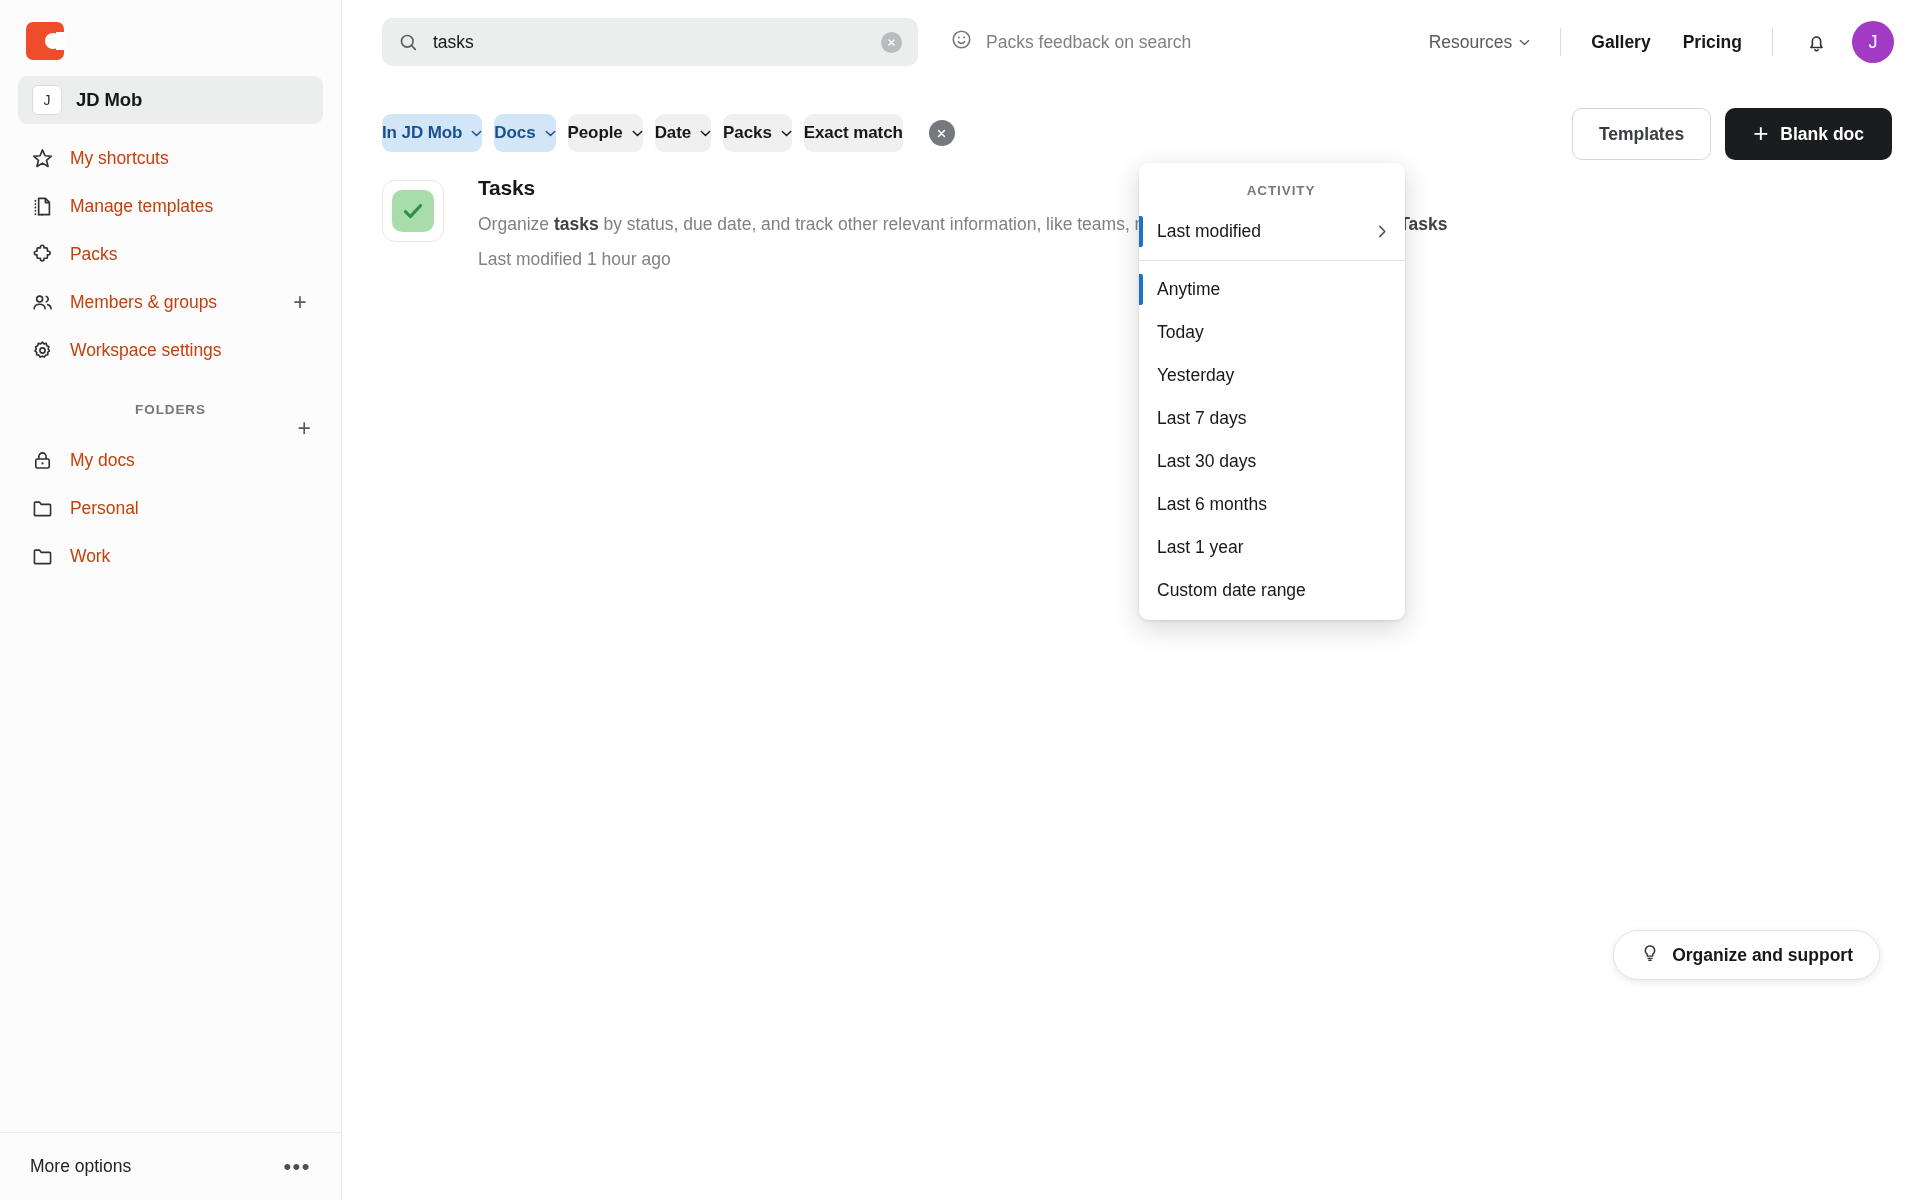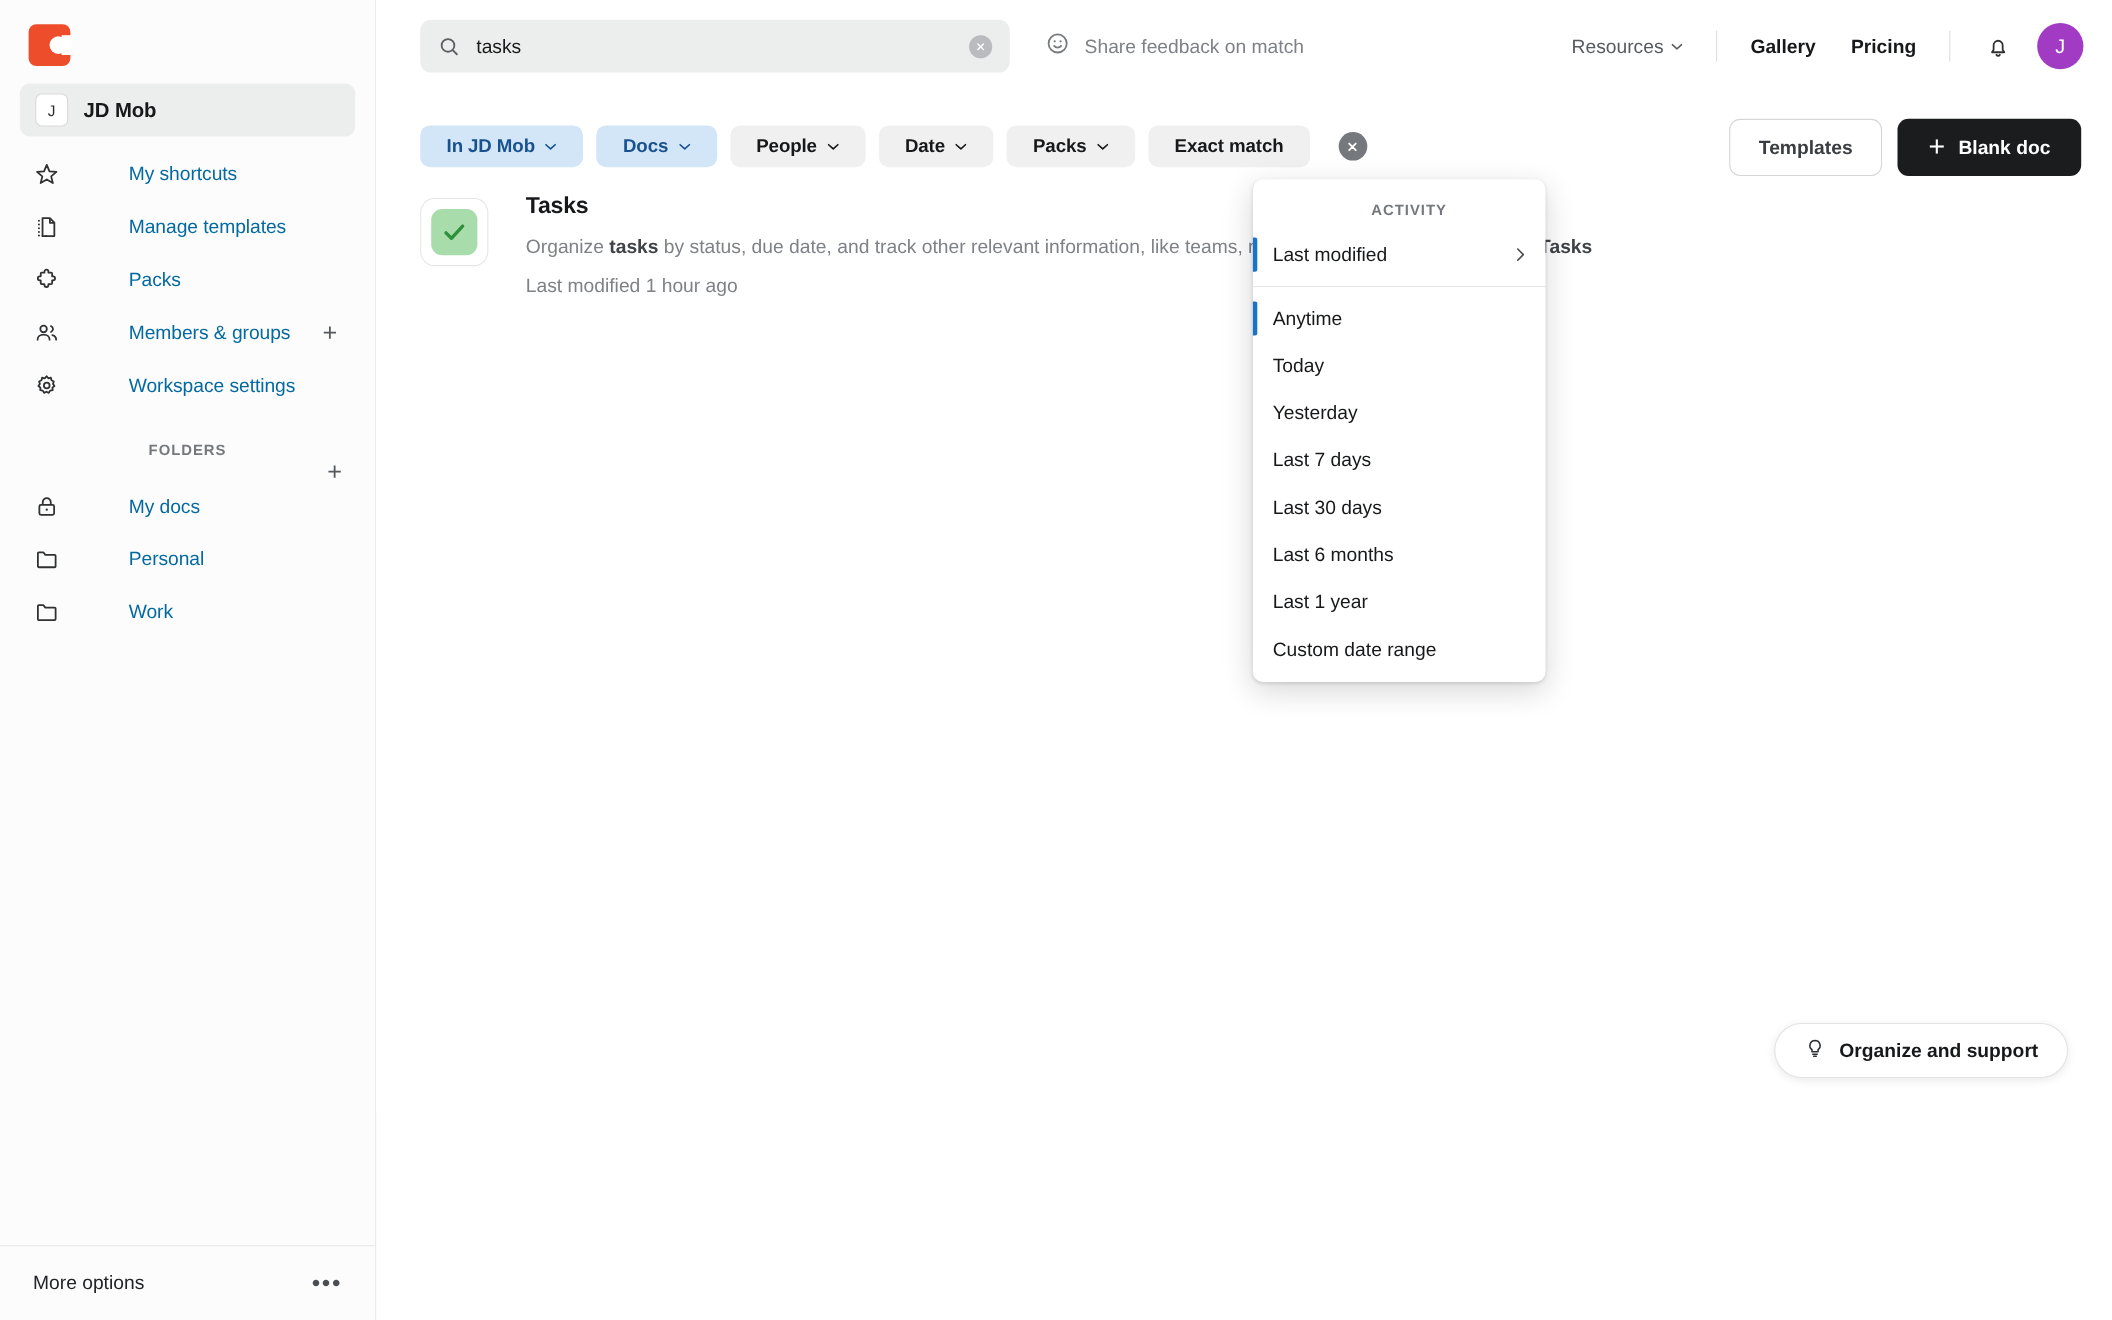--- a/index.html
+++ b/index.html
@@ -60,21 +60,21 @@
     height: 48px; display: flex; align-items: center;
     gap: 16px; padding: 0 12px; border-radius: 8px;
     cursor: pointer; position: relative;
   }
   .nav-ico {
     width: 24px; height: 24px; flex: 0 0 24px;
     display: flex; align-items: center; justify-content: center;
     color: #2f3133;
   }
   .nav-ico svg { width: 23px; height: 23px; display: block; }
-  .nav-label { font-size: 17.5px; color: #0369a1; letter-spacing: -0.05px; margin-left: 47px; }
+  .nav-label { font-size: 17.5px; color: #c2410c; letter-spacing: -0.05px; }
   .nav-plus {
     margin-left: auto; width: 22px; height: 22px;
     display: flex; align-items: center; justify-content: center;
     color: #55585c; font-size: 23px; font-weight: 300; line-height: 1;
     cursor: pointer;
   }
 
   .section-head {
     display: flex; align-items: center;
     padding: 0 30px 0 30px; margin-top: 28px; margin-bottom: 6px;
@@ -153,21 +153,21 @@
 
   
   .chipbar {
     display: flex; align-items: center; gap: 12px;
     padding: 0 0 0 40px; height: 50px; margin-top: 24px;
     position: relative;
   }
   .chip {
     height: 38px; border-radius: 9px; background: #f0f0f0;
     display: flex; align-items: center; gap: 9px;
-    padding: 0 24px; cursor: pointer;
+    padding: 0 0; cursor: pointer;
     font-size: 17px; font-weight: 700; color: #17181a;
     letter-spacing: -0.1px; white-space: nowrap;
   }
   .chip.active { background: #d2e6f8; color: #19518f; }
   .chip .cc { width: 11px; height: 7px; display: block; }
   .chip-clear {
     width: 26px; height: 26px; border-radius: 50%;
     background: #75787c; display: flex; align-items: center; justify-content: center;
     cursor: pointer; margin-left: 14px; flex: 0 0 26px;
   }
@@ -378,21 +378,21 @@
 
       <div class="feedback">
         <span>
           <svg viewBox="0 0 24 24" fill="none" stroke="currentColor" stroke-width="1.7">
               <circle cx="12" cy="12" r="8.6"></circle>
               <circle cx="9.2" cy="10" r="1.05" fill="currentColor" stroke="none"></circle>
               <circle cx="14.8" cy="10" r="1.05" fill="currentColor" stroke="none"></circle>
               <path d="M8.7 14.3c.8 1.1 1.9 1.7 3.3 1.7s2.5-.6 3.3-1.7" stroke-linecap="round"></path>
             </svg>
         </span>
-        <span>Share feedback on match</span>
+        <span>Packs feedback on search</span>
       </div>
 
       <div class="topnav-right">
         <span class="tn-link">
           <span>Resources</span>
           <svg class="tn-caret" viewBox="0 0 12 8" fill="none" stroke="currentColor" stroke-width="1.5" stroke-linecap="round" stroke-linejoin="round">
               <path d="M1.2 1.8L6 6.2l4.8-4.4"></path>
             </svg>
         </span>
         <span class="tn-div"></span>

